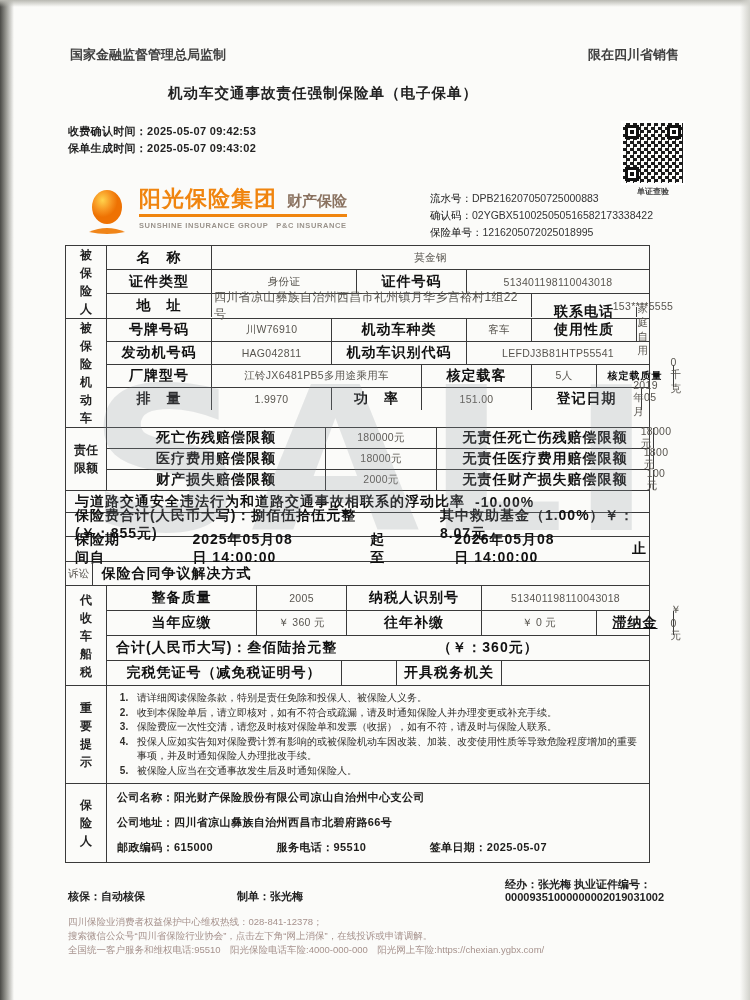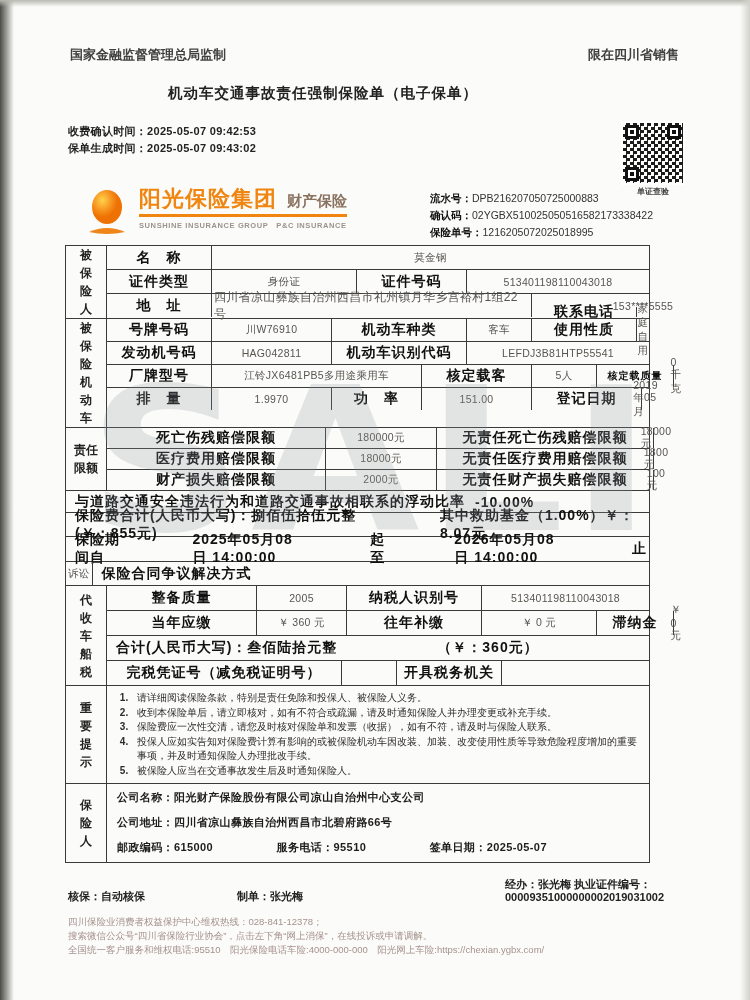--- a/index.html
+++ b/index.html
@@ -17,21 +17,21 @@
   .hdr-title{font-size:14.5px;font-weight:bold;letter-spacing:1px;}
   .ts{font-size:11px;font-weight:600;letter-spacing:.3px;}
   
   .logo-row{position:absolute;left:85px;top:188px;display:flex;align-items:flex-start;}
   .sun{width:44px;height:48px;margin-right:10px;}
   .logo-cn{font-size:22px;font-weight:bold;color:#f0850f;letter-spacing:1px;line-height:1;}
   .logo-div{font-size:15px;font-weight:bold;color:#8a7260;margin-left:10px;}
   .logo-en{font-size:7.5px;color:#9a938c;letter-spacing:.6px;margin-top:4px;font-weight:bold;}
   .logo-underline{height:3px;background:#f0850f;margin-top:3px;}
   .refs{position:absolute;left:430px;top:190px;font-size:10.5px;line-height:17px;color:#333;}
-  .refs b{font-weight:bold;color:#111;margin-top:6px;}
+  .refs b{font-weight:normal;color:#111;margin-top:6px;}
   
   .qr{position:absolute;left:623px;top:123px;width:60px;height:60px;background:
       conic-gradient(#1c1c1c 90deg,transparent 90deg 180deg,#1c1c1c 180deg 270deg,transparent 270deg);
       background-size:7px 7px;outline:2px solid #fff;}
   .qr .f{position:absolute;width:14px;height:14px;border:3px solid #111;background:#fff;box-sizing:border-box;}
   .qr .f::after{content:"";position:absolute;left:2px;top:2px;width:4px;height:4px;background:#111;}
   .qr-cap{position:absolute;left:623px;top:186px;width:60px;text-align:center;font-size:8px;}
   
   .tbl{position:absolute;left:65px;top:245px;width:585px;border:1.4px solid #3a3a3a;z-index:2;box-sizing:border-box;}
   .sec{display:flex;border-bottom:1px solid #3a3a3a;}
@@ -260,21 +260,21 @@
           <div class="cell lb" style="flex:0 0 150px;">整备质量</div>
           <div class="cell v" style="flex:0 0 90px;">2005</div>
           <div class="cell lb" style="flex:0 0 135px;">纳税人识别号</div>
           <div class="cell v">513401198110043018</div>
         </div>
         <div class="row h24">
           <div class="cell lb" style="flex:0 0 150px;">当年应缴</div>
           <div class="cell v" style="flex:0 0 90px;">￥ 360 元</div>
           <div class="cell lb" style="flex:0 0 135px;">往年补缴</div>
           <div class="cell v" style="flex:0 0 115px;">￥ 0 元</div>
-          <div class="cell lb" style="flex:0 0 77px;">滞纳金</div>
+          <div class="cell lb" style="flex:0 0 77px;text-decoration:underline;">滞纳金</div>
           <div class="cell v">￥ 0 元</div>
         </div>
         <div class="row h24">
           <div class="cell left" style="border-right:none;flex:1;justify-content:flex-start;">
             <span class="lb">合计(人民币大写)：叁佰陆拾元整</span>
             <span class="lb" style="margin-left:100px;">（￥：360元）</span>
           </div>
         </div>
         <div class="row h24">
           <div class="cell lb" style="flex:0 0 235px;">完税凭证号（减免税证明号）</div>

